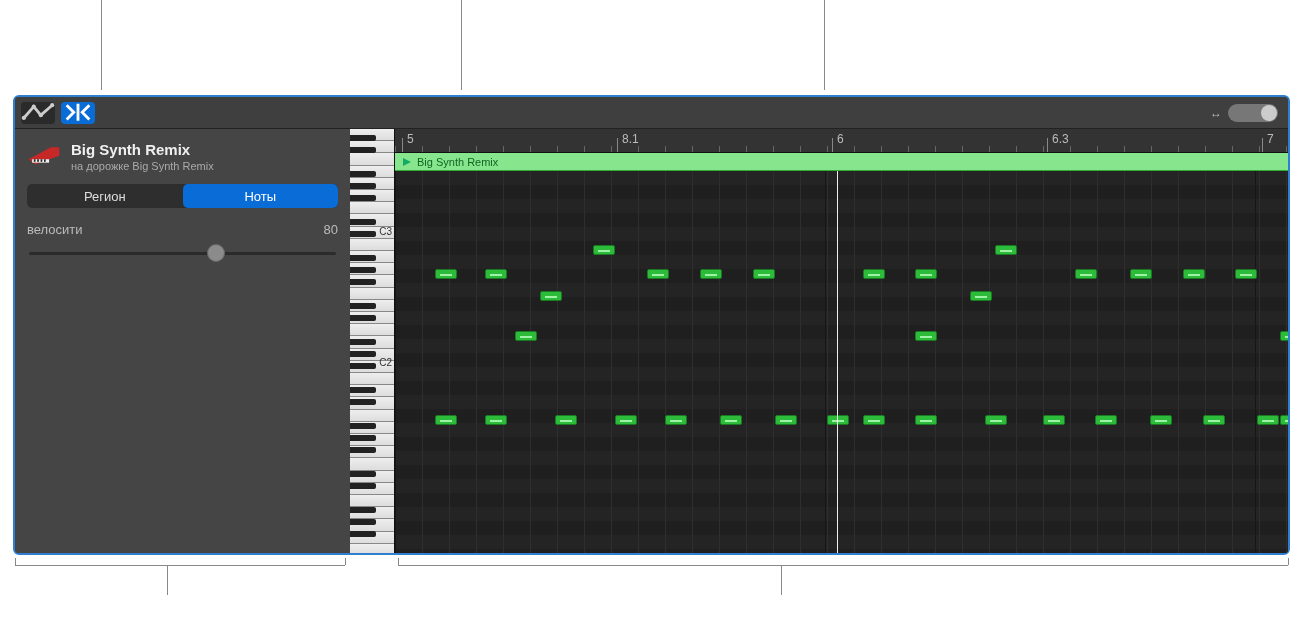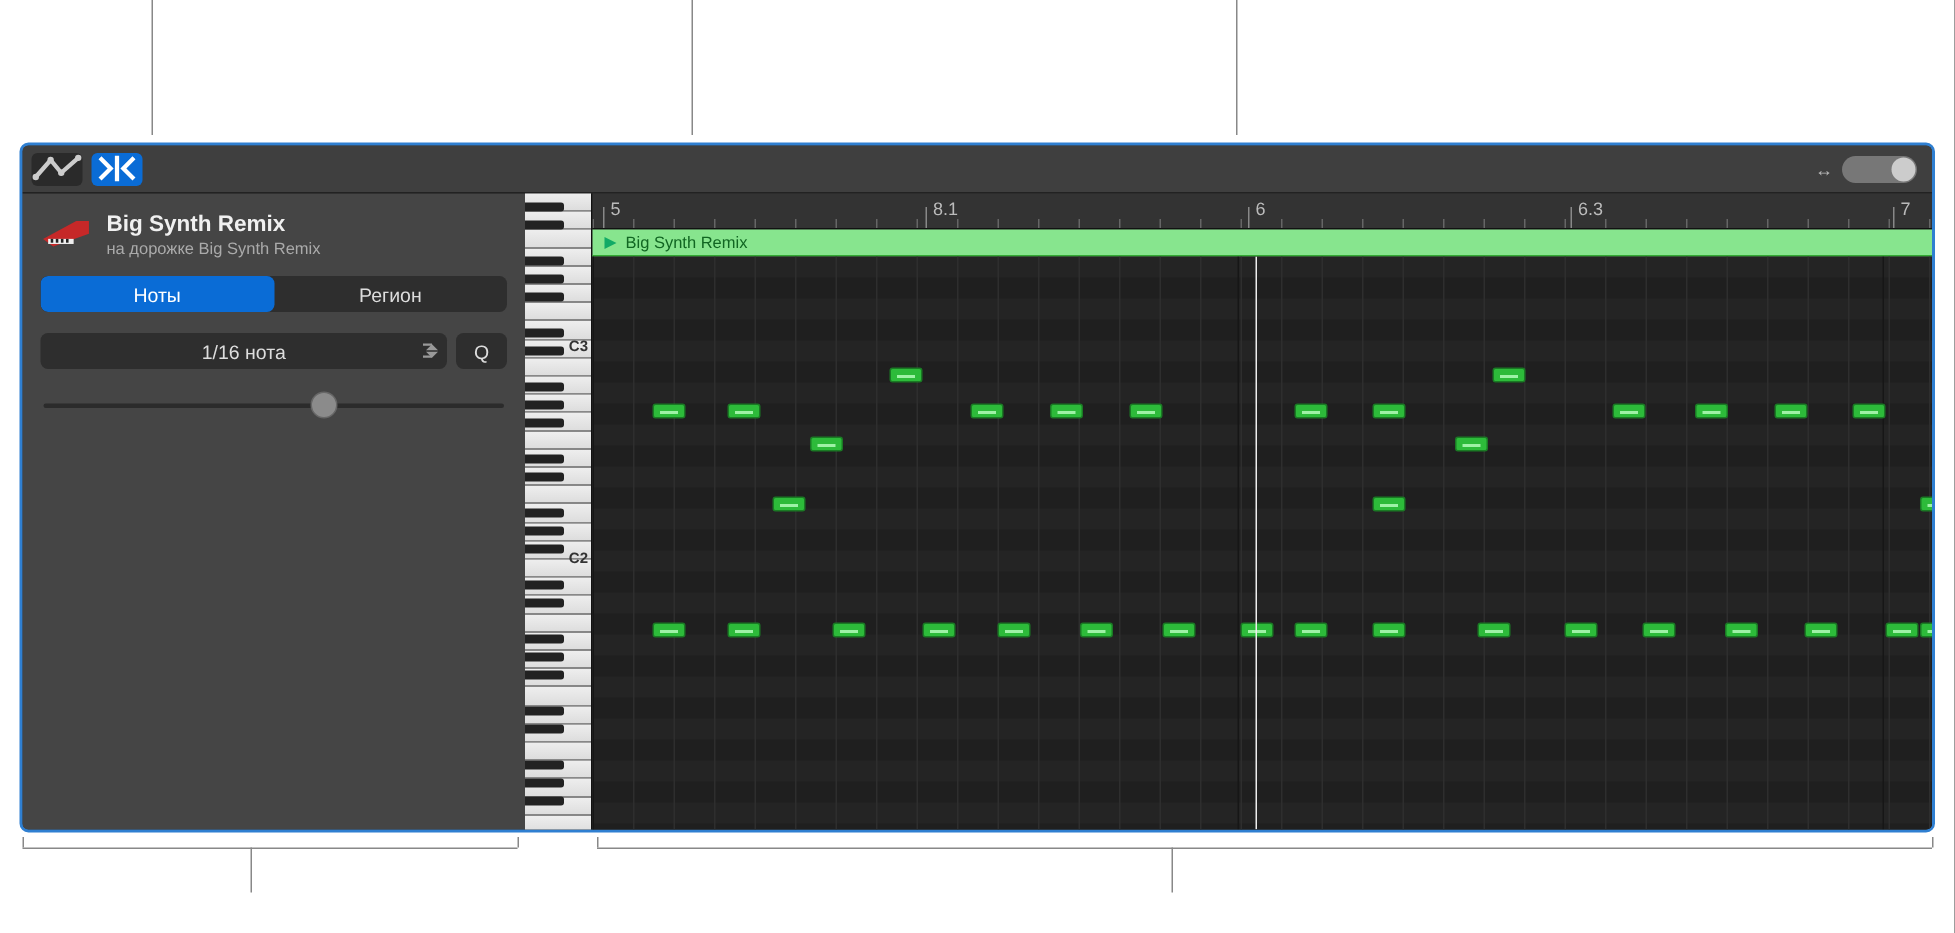--- a/index.html
+++ b/index.html
@@ -164,21 +164,21 @@
   .white-key {
     position:absolute; left:0; right:0;
     background:linear-gradient(#eee,#ddd);
     border-bottom:1px solid #888;
   }
   .black-key {
     position:absolute; left:0; width:60%; height:6px;
     background:#222; border-radius:0 2px 2px 0;
   }
   .key-label {
-    position:absolute; right:2px; font-size:10px; font-weight:700;
+    position:absolute; right:2px; font-size:10px; font-weight:400;
     color:#333;
   }
 
   
   .editor {
     flex:1; display:flex; flex-direction:column; background:#1e1e1e;
     position:relative;
   }
   .ruler {
     height:24px; background:#333; position:relative; color:#bbb;
@@ -281,35 +281,29 @@
               <rect x="20" y="18" width="2" height="3" fill="#222"></rect>
             </svg>
         </div>
         <div>
           <div class="track-title">Big Synth Remix</div>
           <div class="track-sub">на дорожке Big Synth Remix</div>
         </div>
       </div>
 
       <div class="seg-control">
+        <div class="seg">Регион</div>
         <div class="seg active">Ноты</div>
-        <div class="seg">Регион</div>
       </div>
 
-      <div class="controls-row">
-        <div class="dropdown">
-          <span>1/16 нота</span>
-          <span class="chev">
-              <span class="u"></span>
-              <span class="d"></span>
-            </span>
-        </div>
-        <div class="q-btn">Q</div>
+
+      <div class="velo-row">
+        <span>велосити</span>
+        <span>80</span>
       </div>
-
       <div class="slider">
         <div class="track"></div>
         <div class="knob" style="left:58%"></div>
       </div>
     </div>
 
     <div class="piano">
       <div class="whites" id="piano-whites">
           <div class="white-key" style="top: 0px; height: 12.2px;"></div>
           <div class="white-key" style="top: 12.2px; height: 12.2px;"></div>
@@ -365,21 +359,21 @@
           <div class="black-key" style="top: 270px;"></div>
           <div class="black-key" style="top: 294px;"></div>
           <div class="black-key" style="top: 306px;"></div>
           <div class="black-key" style="top: 318px;"></div>
           <div class="black-key" style="top: 342px;"></div>
           <div class="black-key" style="top: 354px;"></div>
           <div class="black-key" style="top: 378px;"></div>
           <div class="black-key" style="top: 390px;"></div>
           <div class="black-key" style="top: 402px;"></div>
           <div class="key-label" style="top: 97px;">C3</div>
-          <div class="key-label" style="top: 238px;">C2</div>
+          <div class="key-label" style="top: 228px;">C2</div>
         </div>
     </div>
 
     <div class="editor">
       <div class="ruler" id="ruler">
           <div class="ticklabel" style="left: 12px;">5</div>
           <div class="major" style="left: 7px;"></div>
           <div class="ticklabel" style="left: 227px;">8.1</div>
           <div class="major" style="left: 222px;"></div>
           <div class="ticklabel" style="left: 442px;">6</div>

